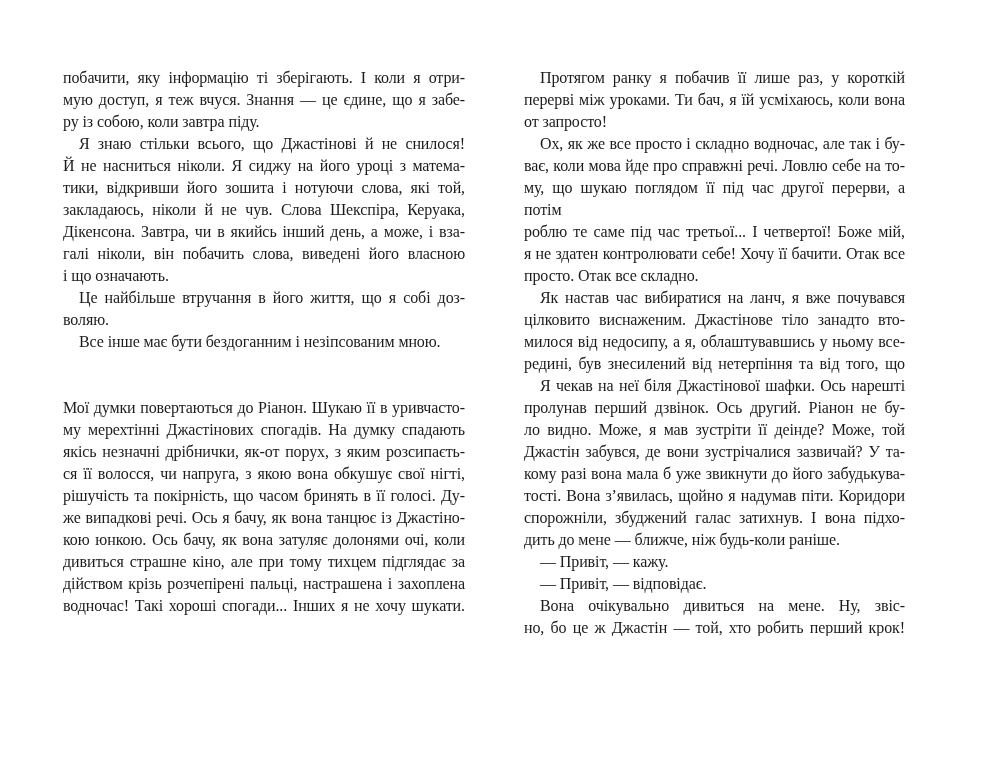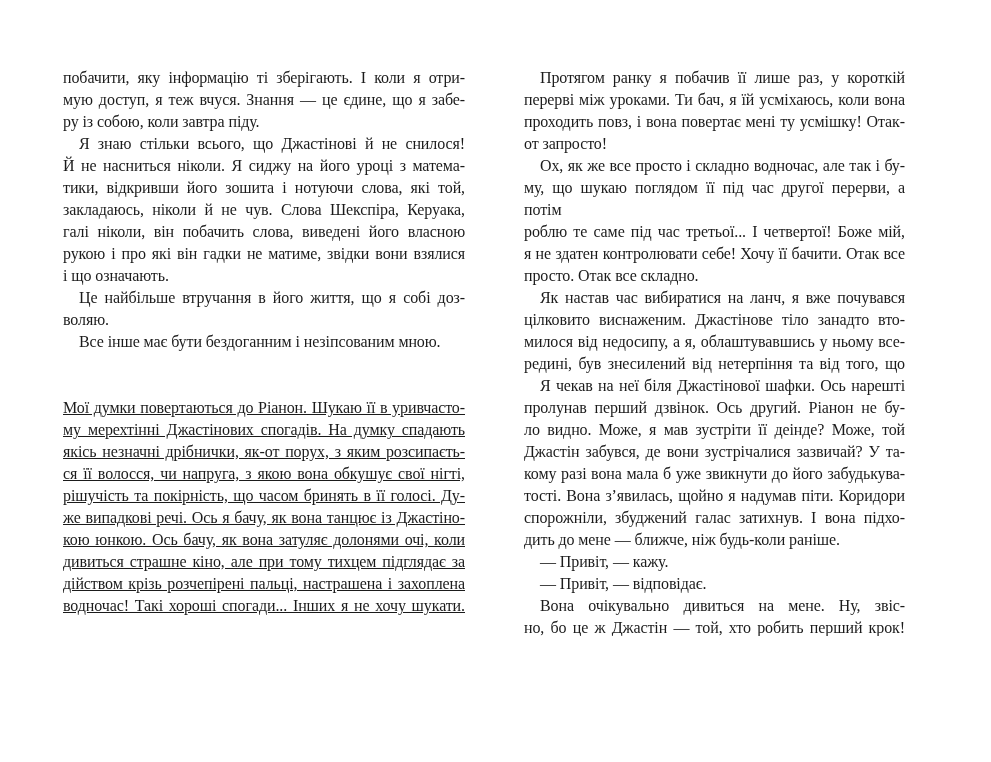--- a/index.html
+++ b/index.html
@@ -20,21 +20,21 @@
     font-size: 16px;
     line-height: 22px;
     letter-spacing: -0.1px;
     text-align: left;
   }
   .line.fill {
     text-align: justify;
     text-align-last: justify;
   }
   .line.indent { text-indent: 16px; }
-  .para.space-before { margin-top: 44px; text-decoration: underline; }
+  .para.space-before { margin-top: 44px; }
   .folio {
     position: absolute;
     top: 712px;
     font-size: 14px;
     line-height: 16px;
     text-align: center;
     color: #ec4899;
   }
   .folio-left  { left: 0;     width: 495px; }
   .folio-right { left: 474px; width: 496px; }
@@ -49,22 +49,22 @@
         <div class="para">
           <div class="line fill">побачити, яку інформацію ті зберігають. І коли я отри-</div>
           <div class="line fill">мую доступ, я теж вчуся. Знання — це єдине, що я забе-</div>
           <div class="line">ру із собою, коли завтра піду.</div>
         </div>
         <div class="para">
           <div class="line fill indent">Я знаю стільки всього, що Джастінові й не снилося!</div>
           <div class="line fill">Й не насниться ніколи. Я сиджу на його уроці з матема-</div>
           <div class="line fill">тики, відкривши його зошита і нотуючи слова, які той,</div>
           <div class="line fill">закладаюсь, ніколи й не чув. Слова Шекспіра, Керуака,</div>
+          <div class="line fill">Дікенсона. Завтра, чи в якийсь інший день, а може, і вза-</div>
           <div class="line fill">галі ніколи, він побачить слова, виведені його власною</div>
-          <div class="line fill">рукою і про які він гадки не матиме, звідки вони взялися</div>
           <div class="line">і що означають.</div>
         </div>
         <div class="para">
           <div class="line fill indent">Це найбільше втручання в його життя, що я собі доз-</div>
           <div class="line">воляю.</div>
         </div>
         <div class="para">
           <div class="line indent">Все інше має бути бездоганним і незіпсованим мною.</div>
         </div>
         <div class="para space-before">
@@ -80,25 +80,25 @@
           <div class="line fill">водночас! Такі хороші спогади... Інших я не хочу шукати.</div>
         </div>
       </div>
   </section>
 
   <section class="page page-right">
     <div class="page-text">
         <div class="para">
           <div class="line fill indent">Протягом ранку я побачив її лише раз, у короткій</div>
           <div class="line fill">перерві між уроками. Ти бач, я їй усміхаюсь, коли вона</div>
-          <div class="line fill">проходить повз, і вона повертає мені ту усмішку! Отак-</div>
           <div class="line">от запросто!</div>
         </div>
         <div class="para">
           <div class="line fill indent">Ох, як же все просто і складно водночас, але так і бу-</div>
+          <div class="line fill">ває, коли мова йде про справжні речі. Ловлю себе на то-</div>
           <div class="line fill">му, що шукаю поглядом її під час другої перерви, а потім</div>
           <div class="line fill">роблю те саме під час третьої... І четвертої! Боже мій,</div>
           <div class="line fill">я не здатен контролювати себе! Хочу її бачити. Отак все</div>
           <div class="line">просто. Отак все складно.</div>
         </div>
         <div class="para">
           <div class="line fill indent">Як настав час вибиратися на ланч, я вже почувався</div>
           <div class="line fill">цілковито виснаженим. Джастінове тіло занадто вто-</div>
           <div class="line fill">милося від недосипу, а я, облаштувавшись у ньому все-</div>
           <div class="line fill">редині, був знесилений від нетерпіння та від того, що</div>

